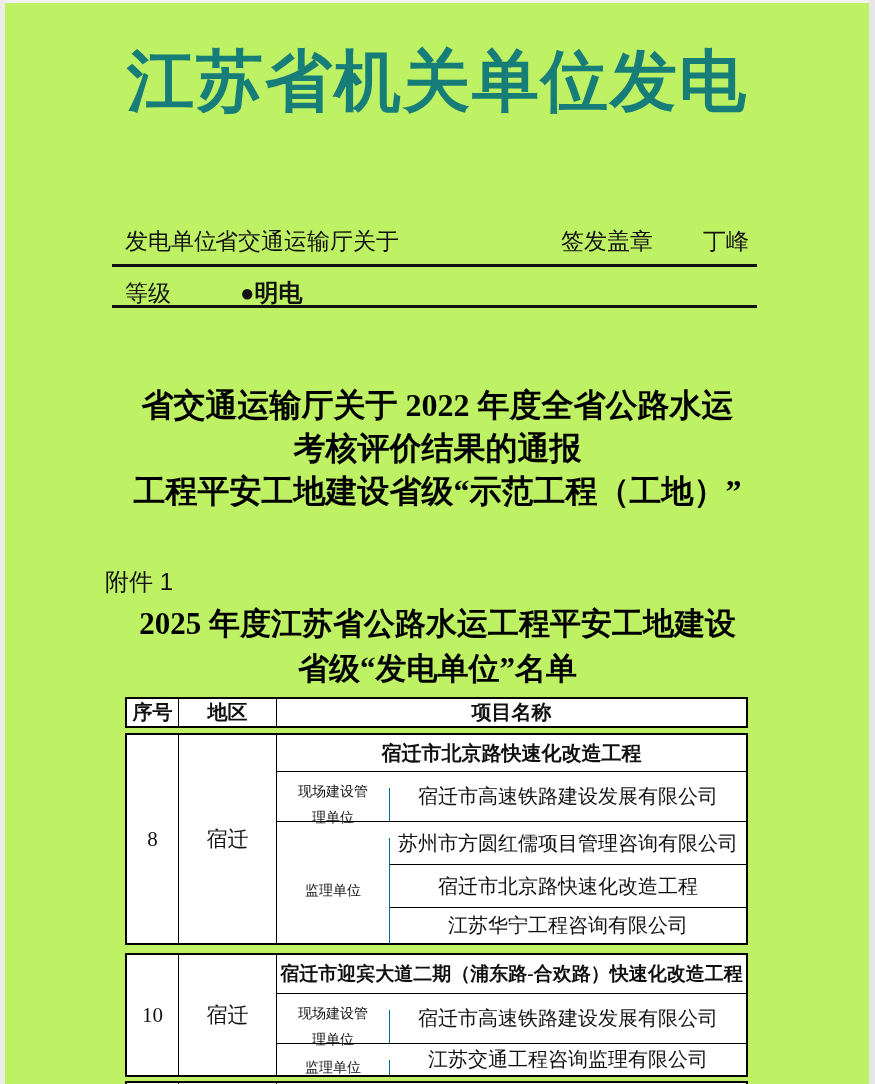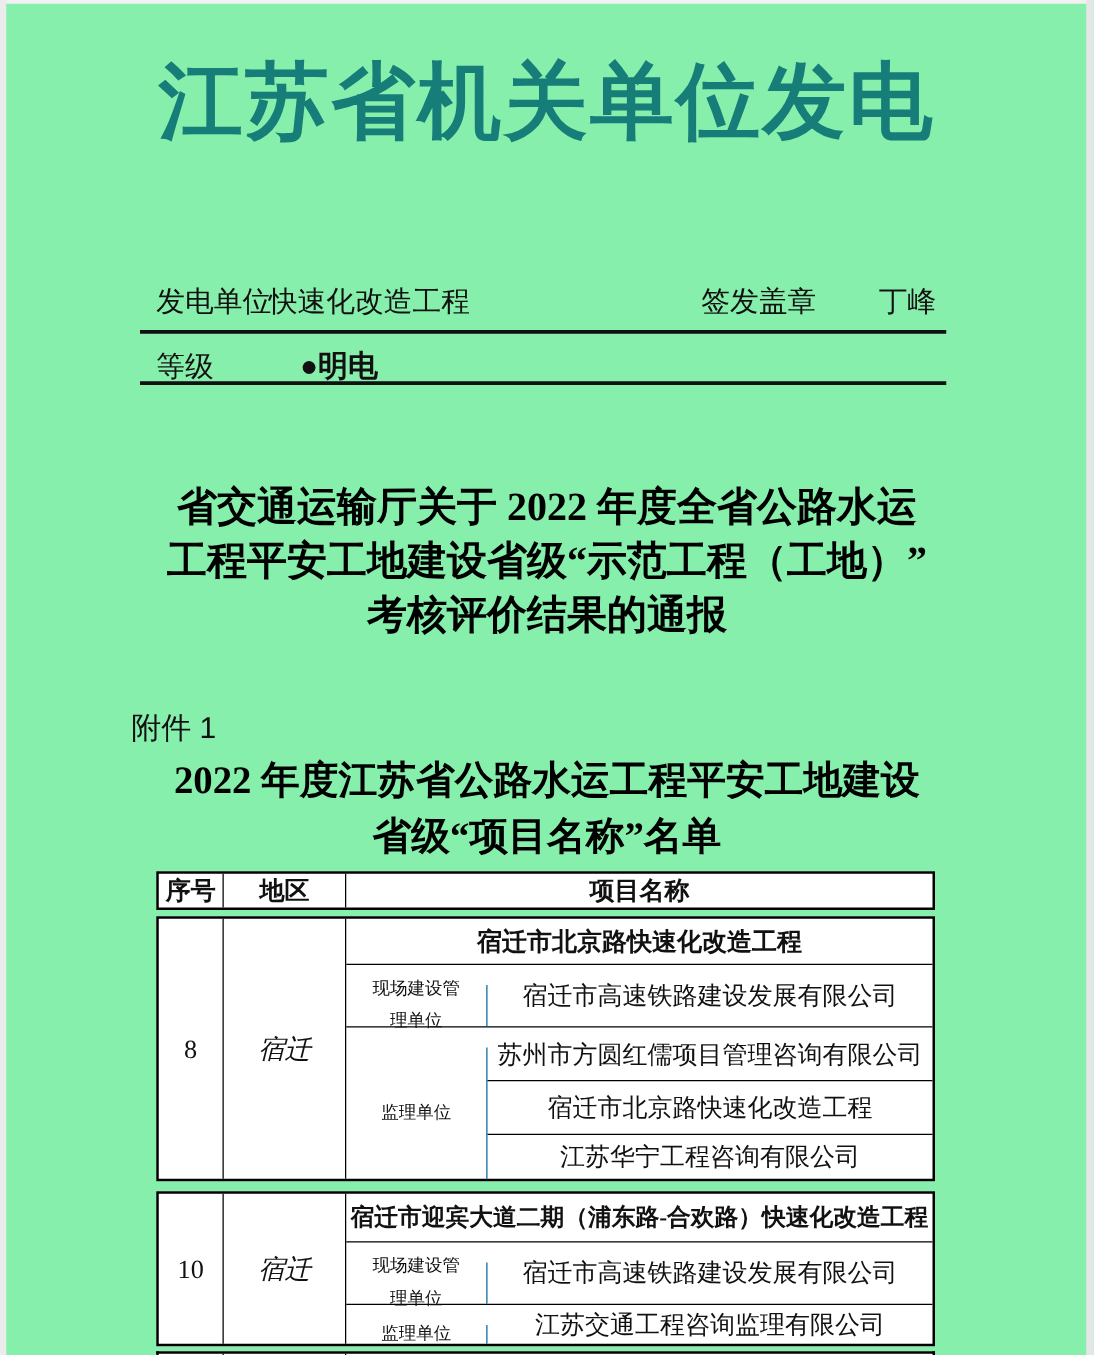--- a/index.html
+++ b/index.html
@@ -1,17 +1,17 @@
 <!DOCTYPE html>
 <html><head>
 <meta charset="utf-8">
 <style>
   html,body{margin:0;padding:0;background:#fff;}
   .page{
-    position:relative;width:875px;height:1084px;margin:0 auto;background:#86efac;
+    position:relative;width:875px;height:1084px;margin:0 auto;background:#bef264;
     font-family:"Liberation Serif","DejaVu Serif",serif;color:#111;overflow:hidden;
   }
   
   .edge{position:absolute;background:#ececec;}
   .edge.l{left:0;top:0;width:5px;height:100%;}
   .edge.r{right:0;top:0;width:6px;height:100%;background:#e6e6e6;}
   .edge.t{left:0;top:0;width:100%;height:3px;background:#f2f2f2;}
 
   .banner{
     position:absolute;top:36px;left:0;width:100%;text-align:center;
@@ -52,21 +52,21 @@
       font-family:"Liberation Sans","DejaVu Sans",sans-serif;font-weight:600;font-size:20px;}
   .hc1{width:51px;border-right:1px solid #000;}
   .hc2{width:97px;border-right:1px solid #000;}
   .hc3{flex:1;}
 
   .block{display:flex;}
   .block8{top:733px;height:212px;}
   .block10{top:953px;height:124px;}
   .blocknext{top:1081px;height:12px;border-bottom:none;}
   .bc1{width:51px;border-right:1px solid #000;display:flex;align-items:center;justify-content:center;font-size:21px;}
-  .bc2{width:97px;border-right:1px solid #000;display:flex;align-items:center;justify-content:center;font-size:21px;font-style:italic;}
+  .bc2{width:97px;border-right:1px solid #000;display:flex;align-items:center;justify-content:center;font-size:21px;}
   .b34{flex:1;display:flex;flex-direction:column;min-width:0;}
 
   .prow{border-bottom:1px solid #000;display:flex;align-items:center;justify-content:center;
         font-weight:bold;font-size:20px;white-space:nowrap;}
   .block10 .prow{font-size:19px;}
   .pair{display:flex;border-bottom:1px solid #000;}
   .plabel{width:113px;border-right:1px solid #0369a1;display:flex;align-items:center;justify-content:center;
           text-align:center;font-size:14px;line-height:26px;padding:0 15px;box-sizing:border-box;margin-top:16px;}
   .pvalue{flex:1;display:flex;align-items:center;justify-content:center;font-size:20px;white-space:nowrap;}
   .supgroup{display:flex;flex:1;min-height:0;}
@@ -80,41 +80,41 @@
 <body>
 
 <div class="page">
   <div class="edge t"></div>
   <div class="edge l"></div>
   <div class="edge r"></div>
 
   <div class="banner">江苏省机关单位发电</div>
 
   <span class="meta m-issuer-label">发电单位</span>
-  <span class="meta m-issuer">快速化改造工程</span>
+  <span class="meta m-issuer">省交通运输厅关于</span>
   <span class="meta m-sign-label">签发盖章</span>
   <span class="meta m-signer">丁峰</span>
 
   <div class="rule rule1"></div>
 
   <span class="meta m-grade-label">等级</span>
   <span class="meta m-grade-value">●明电</span>
 
   <div class="rule rule2"></div>
 
   <div class="doc-title">
     <div>省交通运输厅关于 2022 年度全省公路水运</div>
+    <div>考核评价结果的通报</div>
     <div>工程平安工地建设省级“示范工程（工地）”</div>
-    <div>考核评价结果的通报</div>
   </div>
 
   <div class="att-label">附件 1</div>
   <div class="att-title">
-    <div>2022 年度江苏省公路水运工程平安工地建设</div>
-    <div>省级“项目名称”名单</div>
+    <div>2025 年度江苏省公路水运工程平安工地建设</div>
+    <div>省级“发电单位”名单</div>
   </div>
 
   <div class="tblbox thead">
     <div class="hc hc1">序号</div>
     <div class="hc hc2">地区</div>
     <div class="hc hc3">项目名称</div>
   </div>
 
   <div class="tblbox block block8">
     <div class="bc1">8</div>

